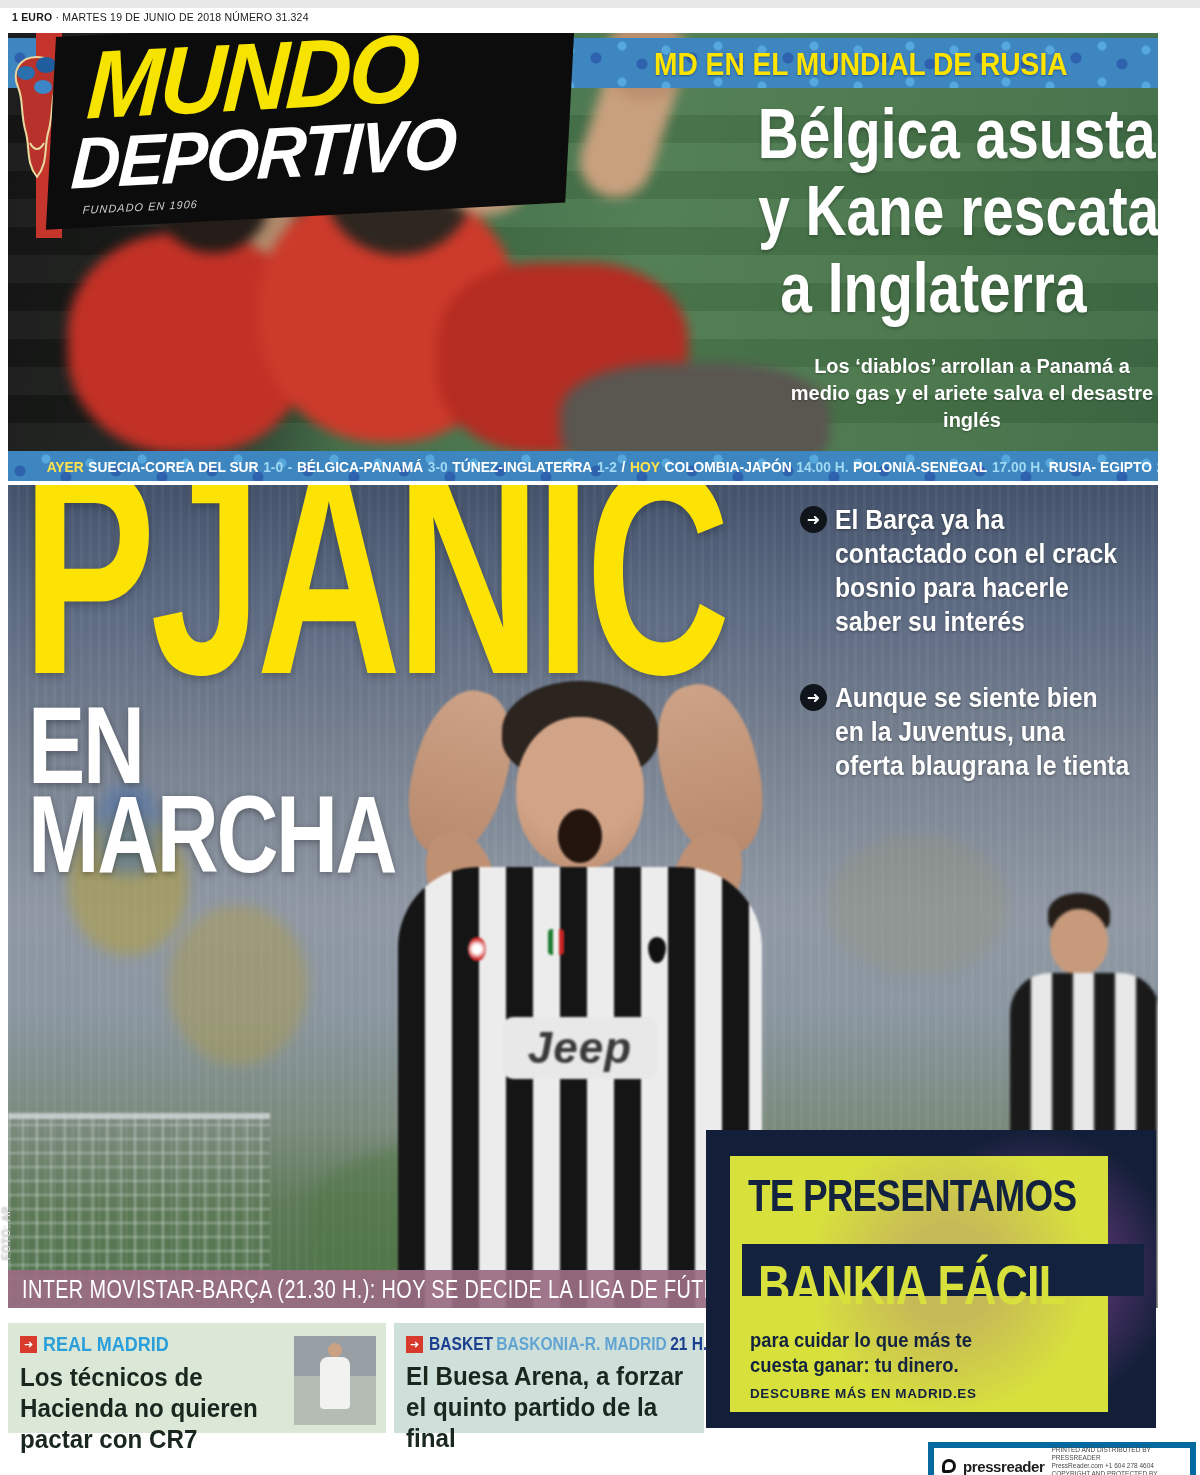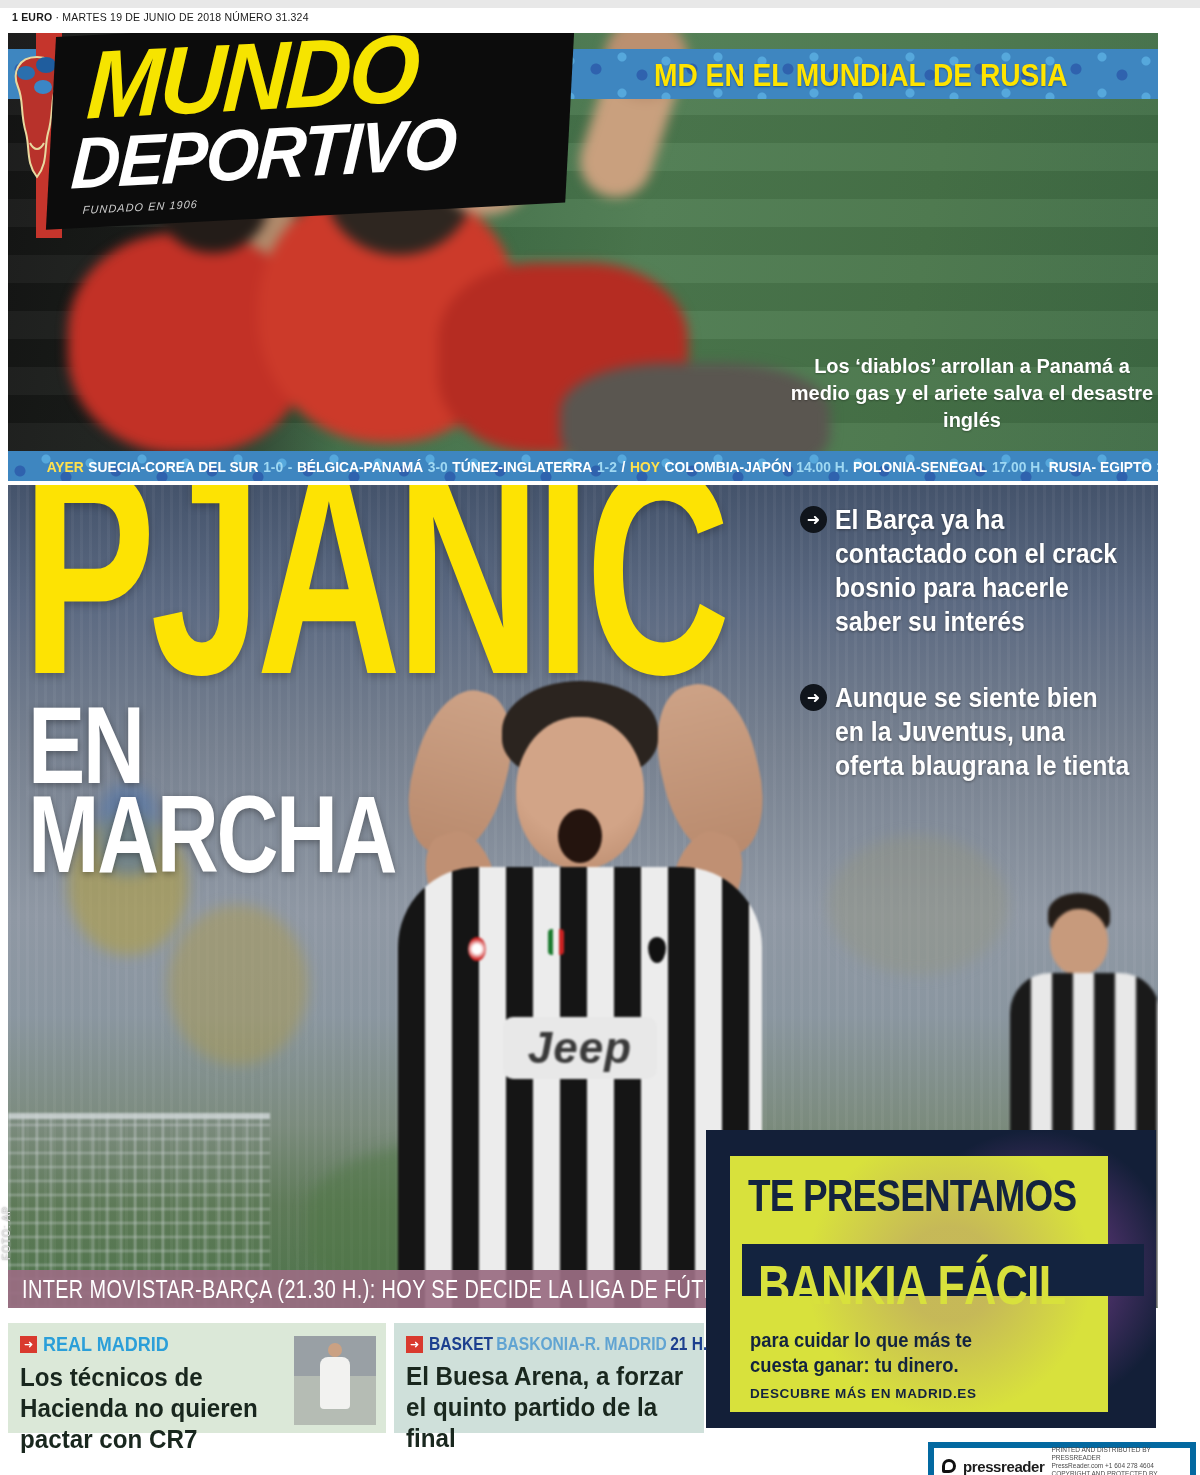--- a/index.html
+++ b/index.html
@@ -26,21 +26,21 @@
 
   .bluepattern {
     background-color:#3e86c0;
     background-image:
       radial-gradient(circle at 12px 20px, #2f62ae 0 5px, rgba(0,0,0,0) 6px),
       radial-gradient(circle at 38px 8px,  #56a8dc 0 4px, rgba(0,0,0,0) 5px),
       radial-gradient(circle at 58px 26px, #2f62ae 0 5px, rgba(0,0,0,0) 6px),
       radial-gradient(circle at 82px 12px, #56a8dc 0 4px, rgba(0,0,0,0) 5px);
     background-size:96px 36px;
   }
-  .band-top { position:absolute; left:0; top:16px; width:100%; height:50px;text-decoration:underline; }
+  .band-top { position:absolute; left:0; top:5px; width:100%; height:50px;text-decoration:underline; }
   .md-banner {
     position:absolute; right:34px; top:8px; font-size:32px; font-weight:800;
     color:#ffe400; white-space:nowrap; text-shadow:0 1px 2px rgba(0,40,90,.5);
   }
   .md-banner .cx { transform:scaleX(.88); }
 
   .emblem-stripe { position:absolute; left:28px; top:0; width:26px; height:205px; background:#c5352c; }
   .wc-emblem { position:absolute; left:2px; top:14px; width:54px; height:140px; }
 
   .masthead {
@@ -250,20 +250,25 @@
       <ellipse cx="36" cy="18" rx="10" ry="8" fill="#1f5d9e"></ellipse>
       <ellipse cx="33" cy="40" rx="9" ry="7" fill="#3a86c6"></ellipse>
       <path d="M20 96 C24 104 30 104 34 96" stroke="#e8d9a0" stroke-width="2" fill="none"></path>
     </svg>
     <div class="masthead">
       <div class="mh-line1">MUNDO</div>
       <div class="mh-line2">DEPORTIVO</div>
       <div class="mh-founded">FUNDADO EN 1906</div>
     </div>
 
+    <div class="tp-headline">
+      <div><span class="cx">Bélgica asusta</span></div>
+      <div><span class="cx">y Kane rescata</span></div>
+      <div><span class="cx">a Inglaterra</span></div>
+    </div>
     <div class="tp-sub">Los ‘diablos’ arrollan a Panamá a medio gas y el ariete salva el desastre inglés</div>
   </div>
 
   <div class="scorebar bluepattern">
     <div class="sb-inner">
       <span class="sb-label">AYER</span>
       <span class="sb-match">SUECIA-COREA DEL SUR</span>
       <span class="sb-score">1-0</span>
       <span class="sb-score">-</span>
       <span class="sb-match">BÉLGICA-PANAMÁ</span>

